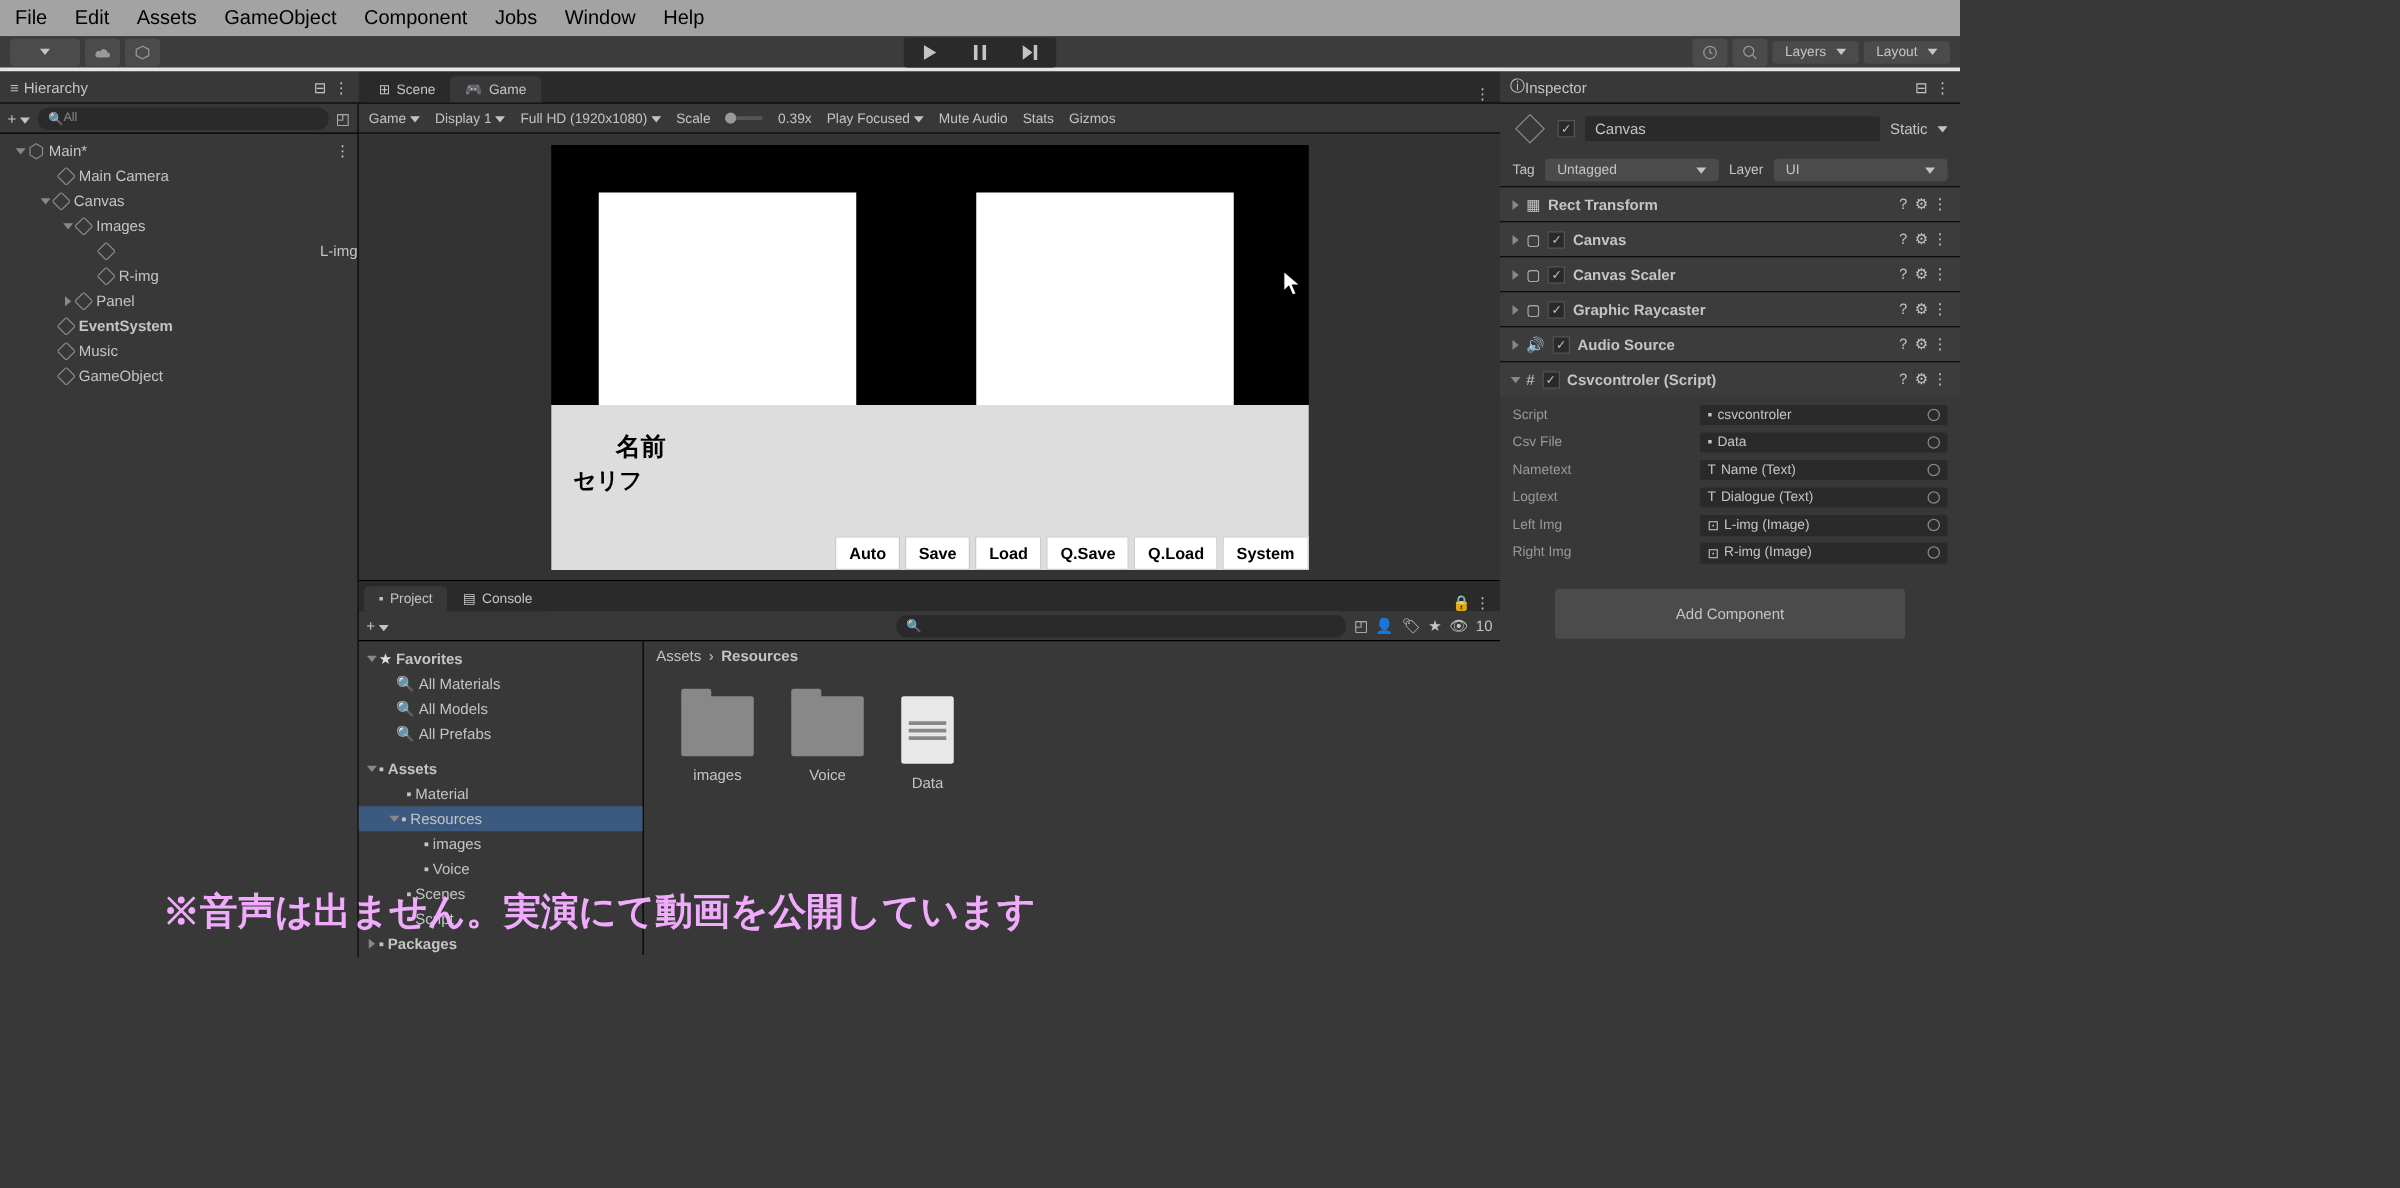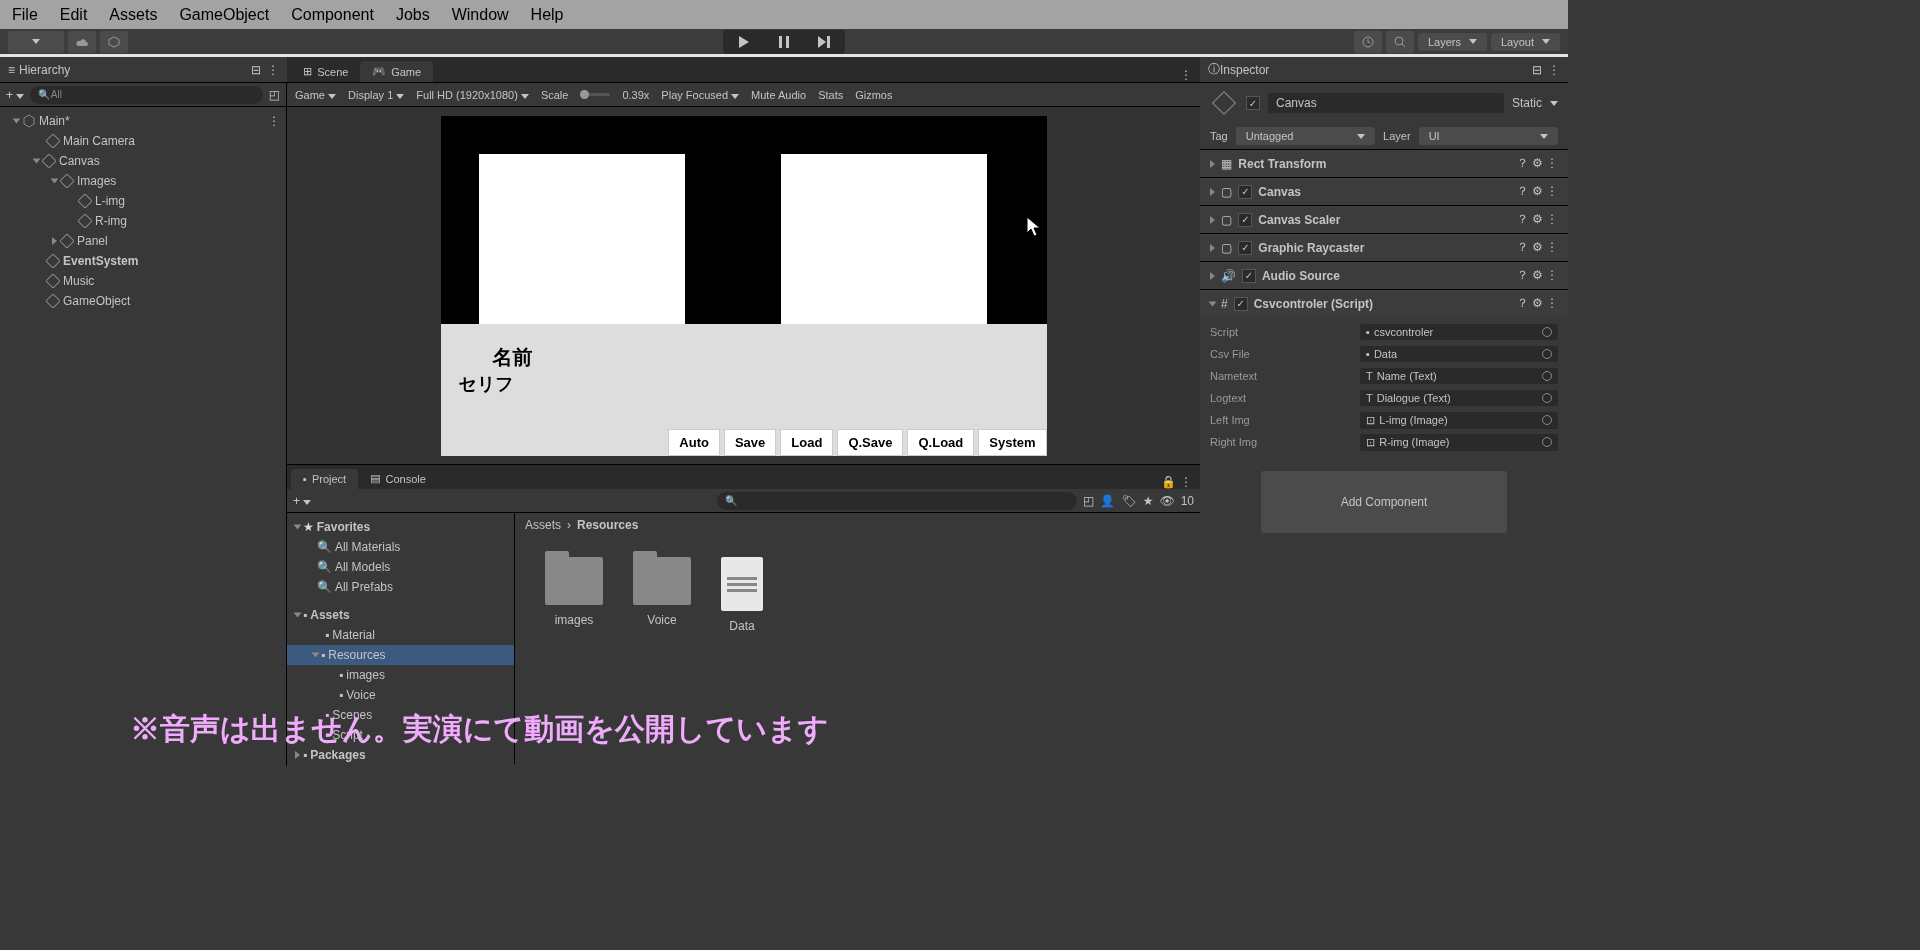--- a/index.html
+++ b/index.html
@@ -63,21 +63,21 @@
 .insp-name-row { display:flex; align-items:center; padding:6px 10px; gap:8px; }
 .insp-name-input { flex:1; background:#2a2a2a; padding:3px 8px; border-radius:2px; font-size:12px; color:#c4c4c4; }
 .insp-tag-row { display:flex; align-items:center; padding:4px 10px; gap:8px; font-size:11px; }
 .comp { border-top:1px solid #000; }
 .comp-head { display:flex; align-items:center; padding:5px 10px; gap:6px; background:#3c3c3c; font-size:12px; }
 .comp-body { padding:4px 10px; }
 .prop-row { display:flex; align-items:center; height:22px; font-size:11px; }
 .prop-label { width:150px; color:#999; }
 .prop-val { flex:1; background:#2a2a2a; padding:2px 6px; border-radius:2px; display:flex; align-items:center; gap:4px; }
 .obj-dot { width:10px; height:10px; border:1px solid #888; border-radius:50%; }
-.add-comp-btn { margin:14px auto; width:246px; background:#4b4b4b; text-align:center; padding:24px; border-radius:3px; font-size:12px; }
+.add-comp-btn { margin:14px auto; width:280px; background:#4b4b4b; text-align:center; padding:13px; border-radius:3px; font-size:12px; }
 
 .overlay-text { position:absolute; bottom:16px; left:130px; font-size:30px; font-weight:bold; color:#f0abfc; white-space:nowrap; }
 .checkbox { width:14px; height:14px; background:#2a2a2a; border:1px solid #555; display:inline-flex; align-items:center; justify-content:center; font-size:10px; }
 svg { display:block; }
 </style>
 </head>
 <body>
 
 <div class="menubar">
   <span>File</span>
@@ -186,21 +186,21 @@
             </svg>
             <span>Canvas</span>
           </div>
         <div class="tree-item" style="padding-left:52px;">
             <div class="arrow down"></div>
             <svg width="14" height="14">
               <rect x="2" y="2" width="10" height="10" fill="none" stroke="#888" transform="rotate(45 7 7)"></rect>
             </svg>
             <span>Images</span>
           </div>
-        <div class="tree-item" style="padding-left:78px;">
+        <div class="tree-item" style="padding-left:78px;justify-content:space-between;">
             <svg width="14" height="14">
               <rect x="2" y="2" width="10" height="10" fill="none" stroke="#888" transform="rotate(45 7 7)"></rect>
             </svg>
             <span>L-img</span>
           </div>
         <div class="tree-item" style="padding-left:78px;">
             <svg width="14" height="14">
               <rect x="2" y="2" width="10" height="10" fill="none" stroke="#888" transform="rotate(45 7 7)"></rect>
             </svg>
             <span>R-img</span>

